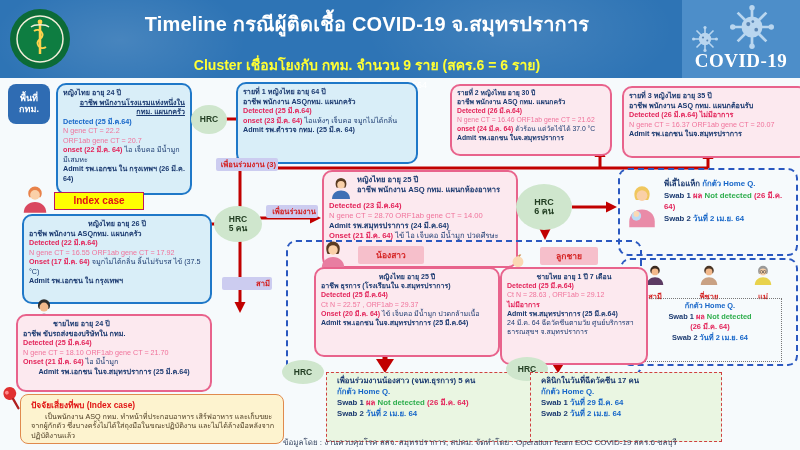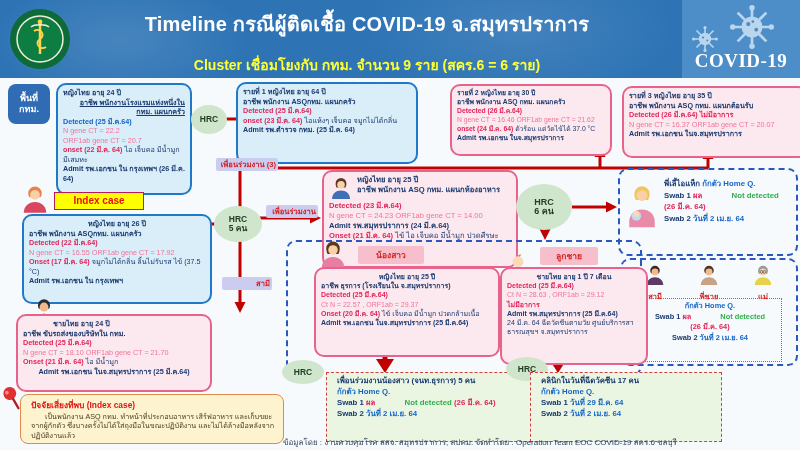--- a/index.html
+++ b/index.html
@@ -25,21 +25,21 @@
   .case-box{position:absolute;border-radius:10px;border:2.5px solid;padding:3px 5px;color:#1b3a70;
     font-size:7.2px;line-height:1.32;overflow:hidden;background:#fff;}
   .blue-box{border-color:#1f78c8;background:#d9eef8;}
   .pink-box{border-color:#e8638c;background:#fce9ef;}
   .ln{margin:0;}
   .b{font-weight:bold;}
   .navy{color:#1b3a70;}
   .red{color:#e3245a;}
   .pink-t{color:#f0739b;}
   .blue-t{color:#1565c8;}
-  .green-t{color:#2fae4e;margin-left:27px;}
+  .green-t{color:#2fae4e;}
   .u{text-decoration:underline;text-align:right;}
   .hrc{position:absolute;background:#cfe6cd;border-radius:50%;display:flex;flex-direction:column;
     align-items:center;justify-content:center;font-weight:bold;color:#233f23;line-height:1.05;}
   .plabel{position:absolute;background:#ccccf0;color:#d41f1f;font-weight:bold;font-size:7.6px;
     text-align:right;padding:2px 2px;line-height:1.2;border-radius:2px;}
   .pinklabel{position:absolute;background:#f6bfcb;color:#d41f1f;font-weight:bold;font-size:8.5px;
     text-align:center;padding:2px 4px;border-radius:2px;}
   .dash-blue{position:absolute;border:2px dashed #2a58c0;border-radius:10px;}
   .result-box{position:absolute;border:1.6px dashed #d04040;background:#eaf6e2;font-size:7.8px;
     line-height:1.4;padding:3px 10px;color:#1b3a70;}
@@ -217,21 +217,21 @@
 
   <div class="case-box pink-box" style="left:322px;top:170px;width:182px;height:88px;font-size:7.6px">
     <svg style="float:left;margin:1px 4px 1px 0" width="24" height="24" viewBox="0 0 24 24">
       <path d="M12 2a5.4 5.4 0 0 0-5.4 5.4c0 2 .6 3.4 1.2 4.4l1-.2h6.4l1 .2c.6-1 1.2-2.4 1.2-4.4A5.4 5.4 0 0 0 12 2z" fill="#5a3b22"></path>
       <circle cx="12" cy="8.7" r="3.8" fill="#fad0a8"></circle>
       <path d="M3 23c0-5.2 4-8.6 9-8.6s9 3.4 9 8.6z" fill="#3f6fb5"></path>
     </svg>
     <div class="ln b navy">หญิงไทย อายุ 25 ปี</div>
     <div class="ln b navy">อาชีพ พนักงาน ASQ กทม. แผนกห้องอาหาร</div>
     <div class="ln b red" style="clear:both">Detected (23 มี.ค.64)</div>
-    <div class="ln pink-t">N gene CT = 24.23  ORF1ab gene CT = 14.00</div>
+    <div class="ln pink-t">N gene CT = 28.70  ORF1ab gene CT = 14.00</div>
     <div class="ln b navy">Admit รพ.สมุทรปราการ (24 มี.ค.64)</div>
     <div class="ln navy"><span class="b red">Onset (21 มี.ค. 64)</span> <span>ไข้ ไอ เจ็บคอ มีน้ำมูก ปวดศีรษะ</span></div>
   </div>
 
   <div class="hrc" style="left:516px;top:184px;width:56px;height:46px;font-size:9px">
     <div>HRC</div>
     <div>6 คน</div>
   </div>
 
   <div class="dash-blue" style="left:618px;top:168px;width:176px;height:84px">

